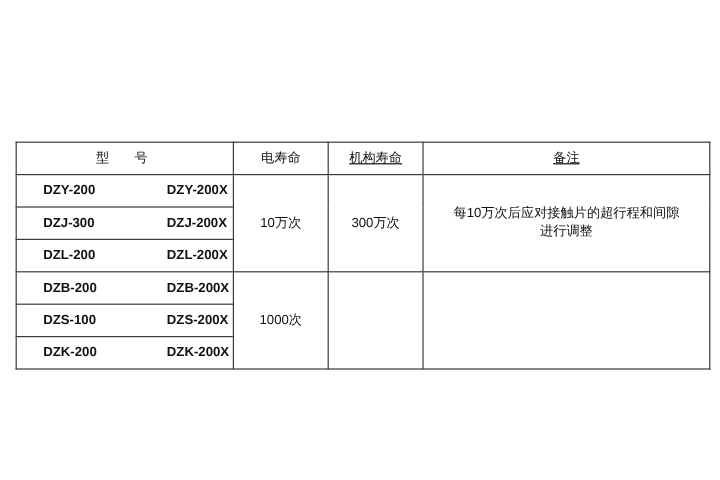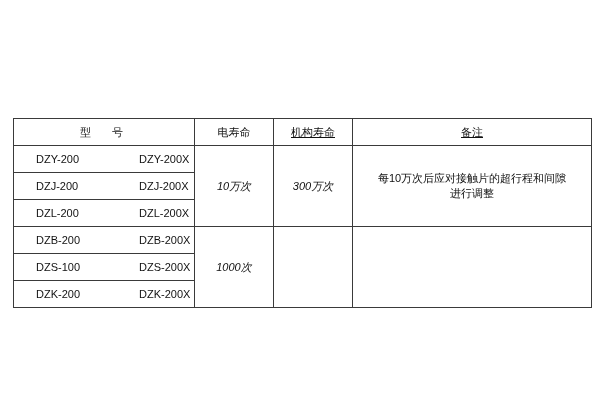--- a/index.html
+++ b/index.html
@@ -57,40 +57,40 @@
     text-align: left;
     padding-left: 0;
   }
   .model-inner {
     display: flex;
     justify-content: flex-start;
     gap: 14px;
     padding-left: 22px;
     font-size: 11px;
     white-space: nowrap;
+    font-weight: bold;
   }
   .model-a { min-width: 62px; text-align: left; }
   .model-b { text-align: left; padding-left: 27px; }
 
   .note-cell {
     text-align: left;
     vertical-align: top;
     padding: 7px 0 0 14px;
     font-size: 10.5px;
     line-height: 1.9;
   }
   .note-line {
     display: block;
     white-space: nowrap;
     text-align: center;
   }
   .merged-center {
     text-align: center;
     font-size: 11px;
-    font-style: italic;
   }
   .blank-cell { }
 </style>
 </head>
 <body>
 
 <div class="page">
   <table class="spec-table">
     <thead>
       <tr>
@@ -111,21 +111,21 @@
         <td class="merged-center" rowspan="3">10万次</td>
         <td class="merged-center" rowspan="3">300万次</td>
         <td class="note-cell" rowspan="3">
           <span class="note-line">每10万次后应对接触片的超行程和间隙</span>
           <span class="note-line">进行调整</span>
         </td>
       </tr>
       <tr>
         <td class="model-cell">
           <div class="model-inner">
-            <span class="model-a">DZJ-200</span>
+            <span class="model-a">DZJ-300</span>
             <span class="model-b">DZJ-200X</span>
           </div>
         </td>
       </tr>
       <tr>
         <td class="model-cell">
           <div class="model-inner">
             <span class="model-a">DZL-200</span>
             <span class="model-b">DZL-200X</span>
           </div>

